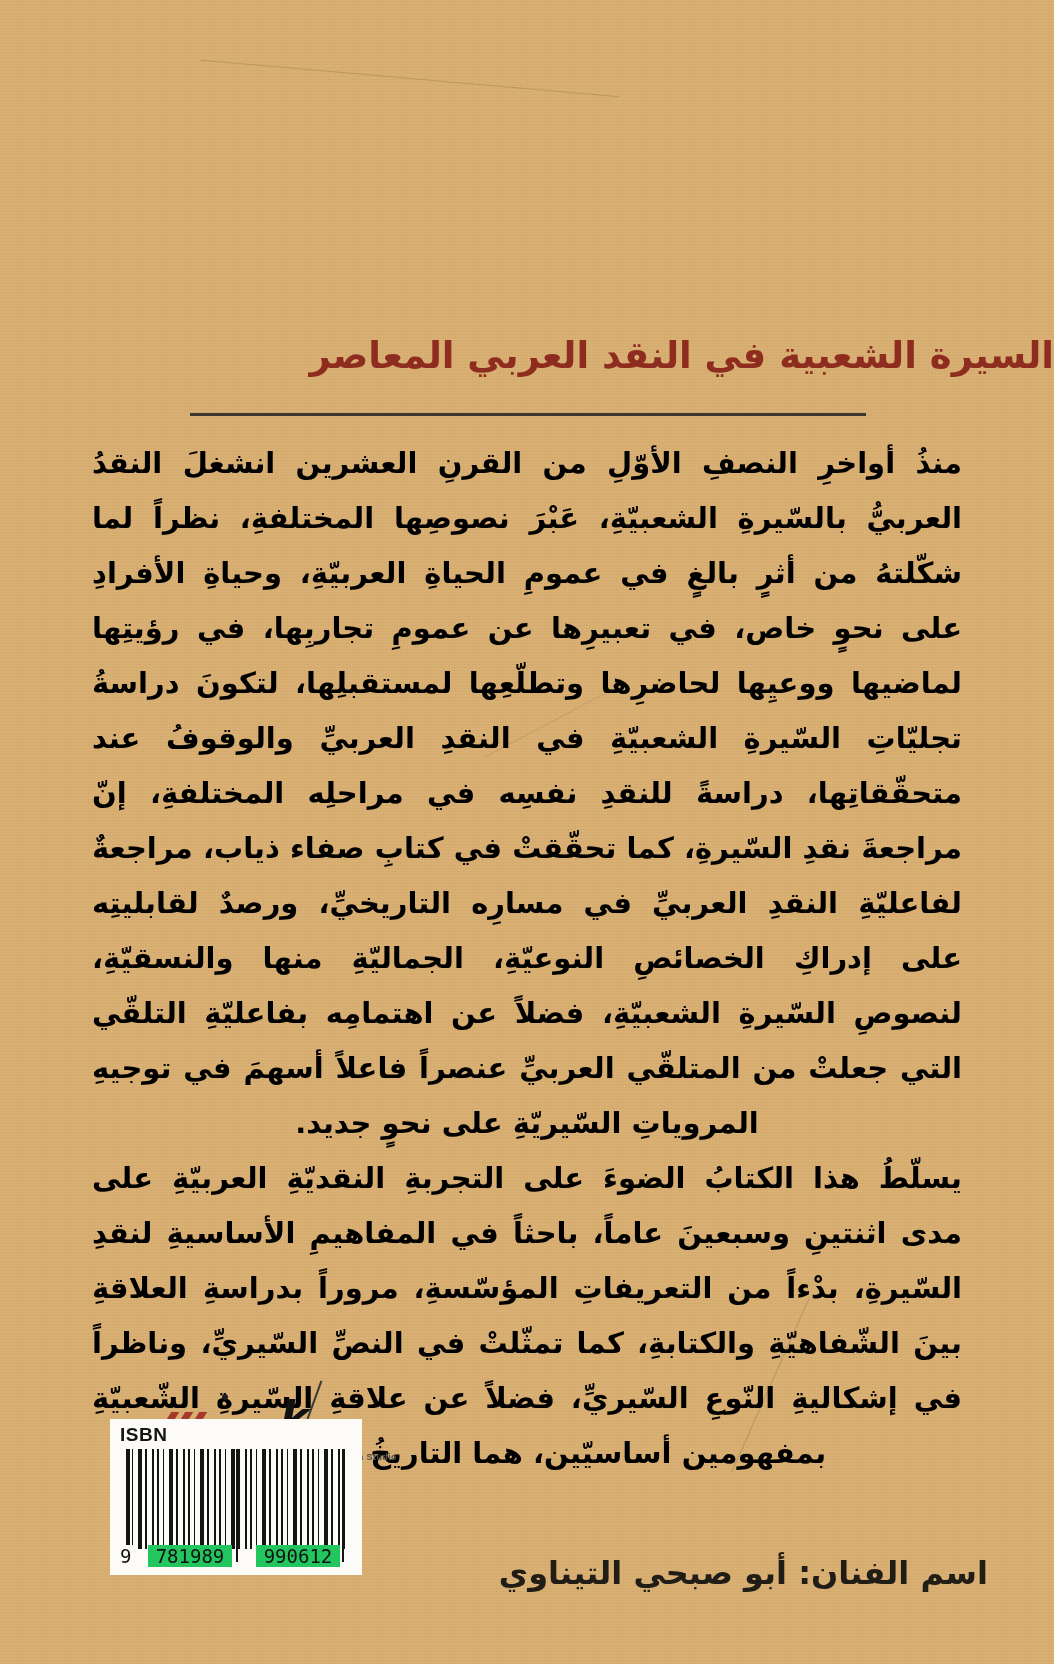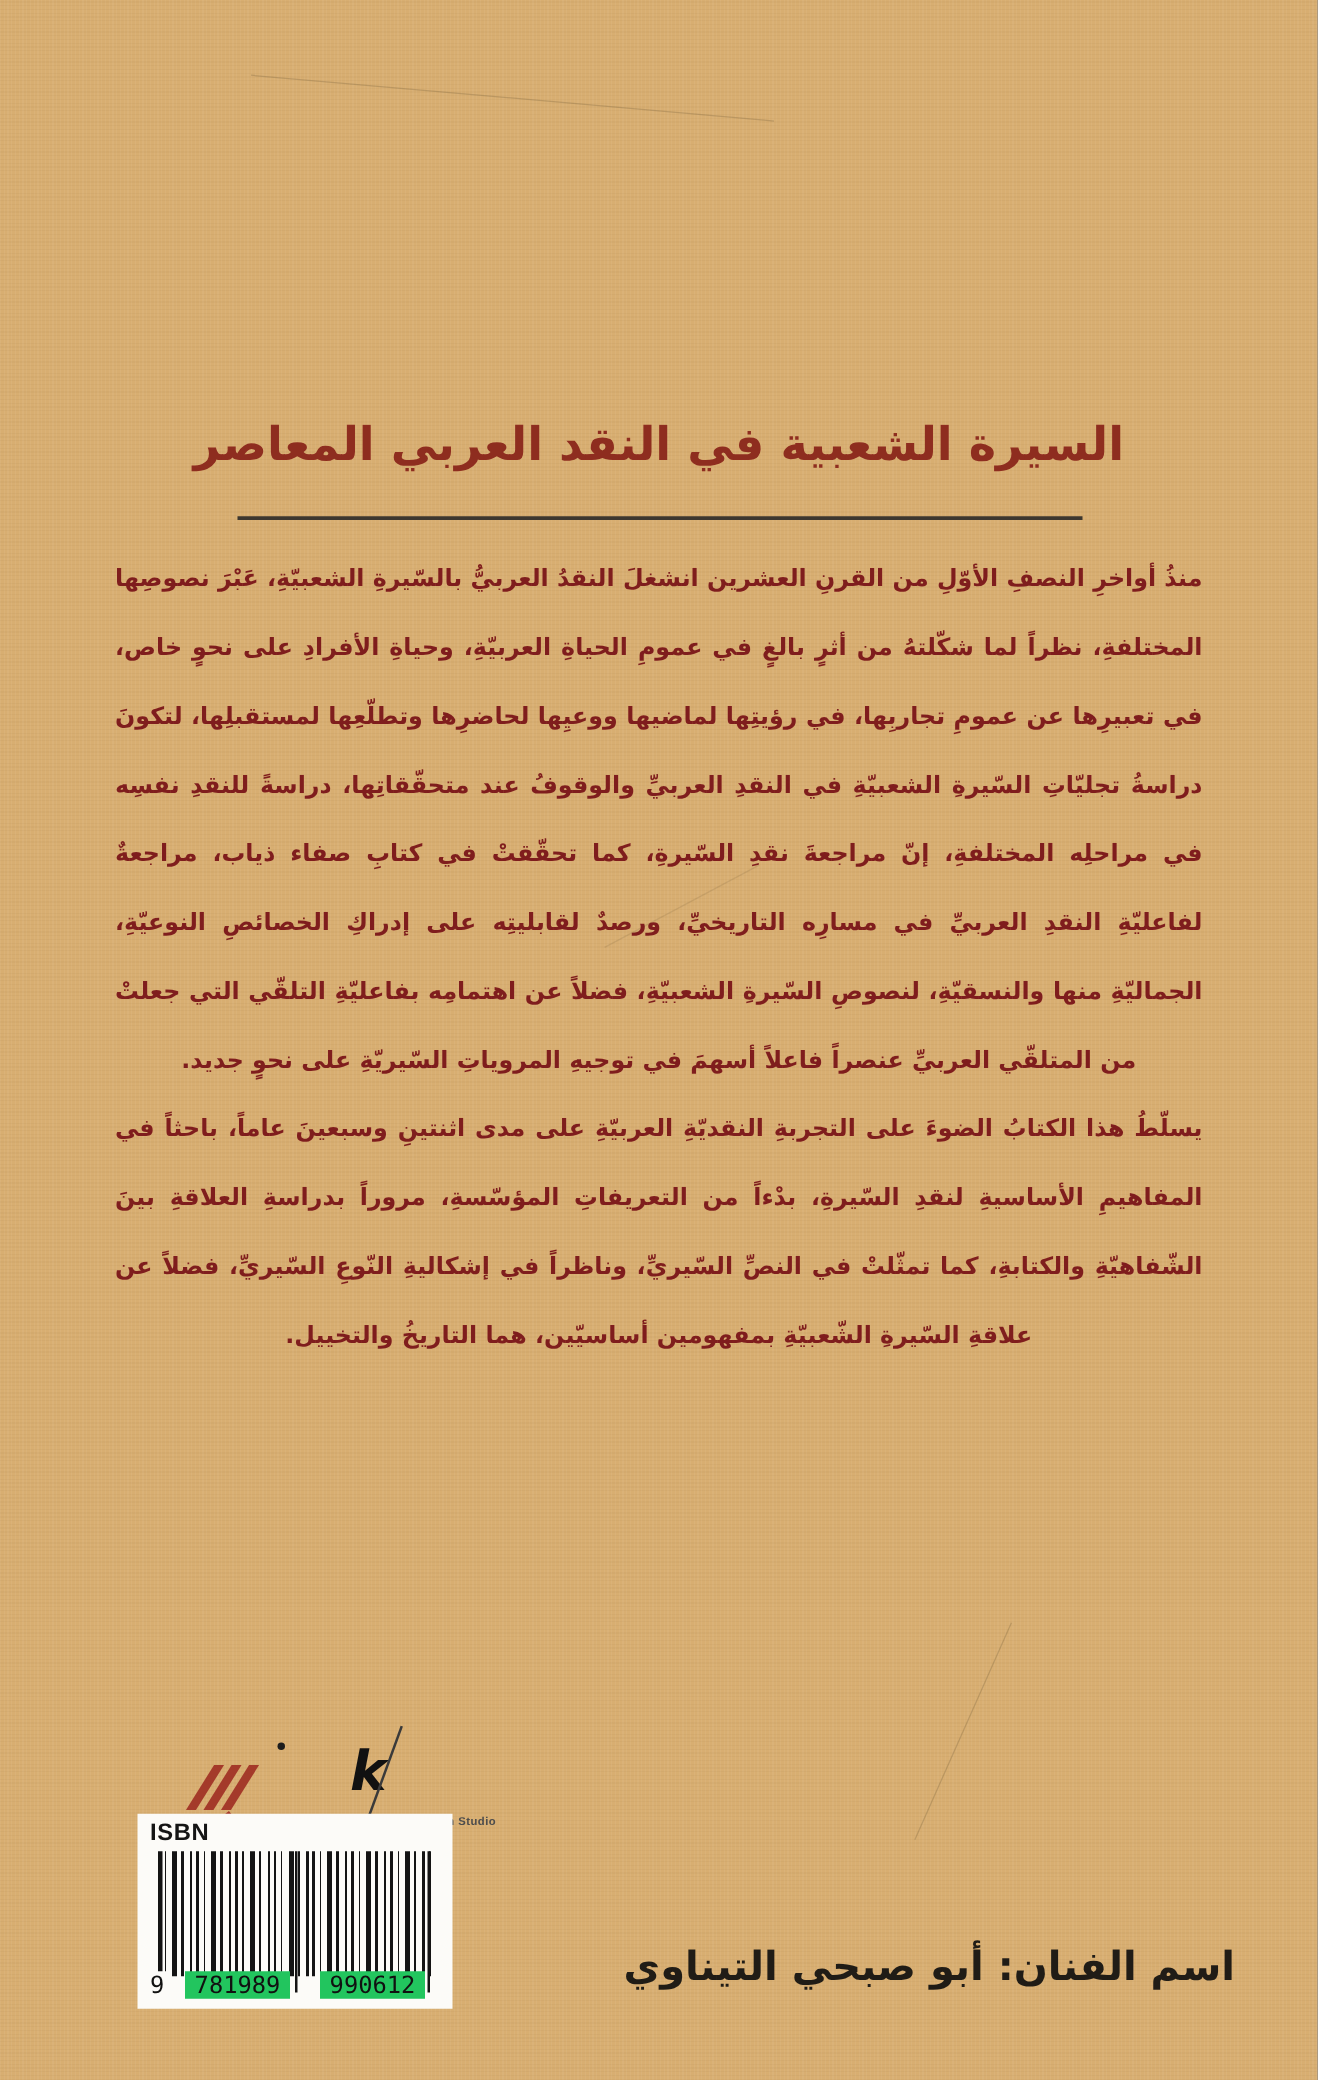--- a/index.html
+++ b/index.html
@@ -15,33 +15,33 @@
       repeating-linear-gradient(90deg, rgba(255,255,255,.05) 0 1px, transparent 1px 3px),
       repeating-linear-gradient(0deg, rgba(120,85,35,.05) 0 1px, transparent 1px 3px);
   }
   .scratch { position:absolute; background:rgba(110,90,55,.28); pointer-events:none; }
   .scratch.s1 { left:200px; top:78px; width:420px; height:1px; transform:rotate(5deg); }
   .scratch.s2 { left:770px; top:1290px; width:1px; height:190px; transform:rotate(24deg); }
   .scratch.s3 { left:545px; top:655px; width:1px; height:140px; transform:rotate(62deg); opacity:.6; }
 
   .title {
     position:absolute; top:334px; left:0; right:0;
-    direction:rtl; text-align:center;
+    direction:rtl; 
     font-size:37px; font-weight:bold; color:#8e2d1f;
     letter-spacing:0;
   }
   .title-rule {
     position:absolute; top:413px; left:190px; width:676px; height:3px;
     background:#3d372f;
   }
 
   .body-text {
     position:absolute; top:436px; left:92px; right:92px;
     direction:rtl; text-align:justify;
-    color:#7f1d1d; font-size:19px; font-weight:bold; line-height:55px;
+    color:#000000; font-size:29px; font-weight:bold; line-height:55px;
   }
   .body-text p { margin:0; text-align:justify; text-align-last:center; }
 
   
   .logo { position:absolute; left:158px; top:1392px; width:190px; height:78px; }
   .logo-slashes { position:absolute; left:2px; top:20px; display:flex; gap:6px; }
   .logo-slashes i { display:block; width:8px; height:36px; background:#a43a2a; transform:skewX(-32deg); }
   .logo-dot { position:absolute; left:64px; top:2px; width:6px; height:6px; border-radius:50%; background:#1d1d1d; }
   .logo-mv {
     position:absolute; left:60px; top:8px;
@@ -57,21 +57,21 @@
   .logo-redslash { position:absolute; left:10px; top:62px; width:18px; height:3px; background:#a43a2a; transform:rotate(-38deg); }
   .logo-tagline {
     position:absolute; left:34px; top:60px; white-space:nowrap;
     font-size:9px; font-weight:bold; color:#4c4c4c; letter-spacing:.4px;
     font-family:"Liberation Sans", sans-serif;
     padding-left:26px;
   }
 
   
   .isbn-box {
-    position:absolute; left:110px; top:1451px; width:252px; height:156px;
+    position:absolute; left:110px; top:1419px; width:252px; height:156px;
     background:#fcfbf8; box-sizing:border-box; padding:5px 10px 4px;
   }
   .isbn-line {
     display:flex; gap:14px; align-items:baseline;
     font-family:"Liberation Sans", sans-serif; font-weight:bold;
     font-size:19px; color:#151515; letter-spacing:.5px;
   }
   .barcode-wrap { position:relative; margin-top:3px; height:118px; }
   .barcode-bars {
     position:absolute; left:6px; right:6px; top:0; height:100px;

